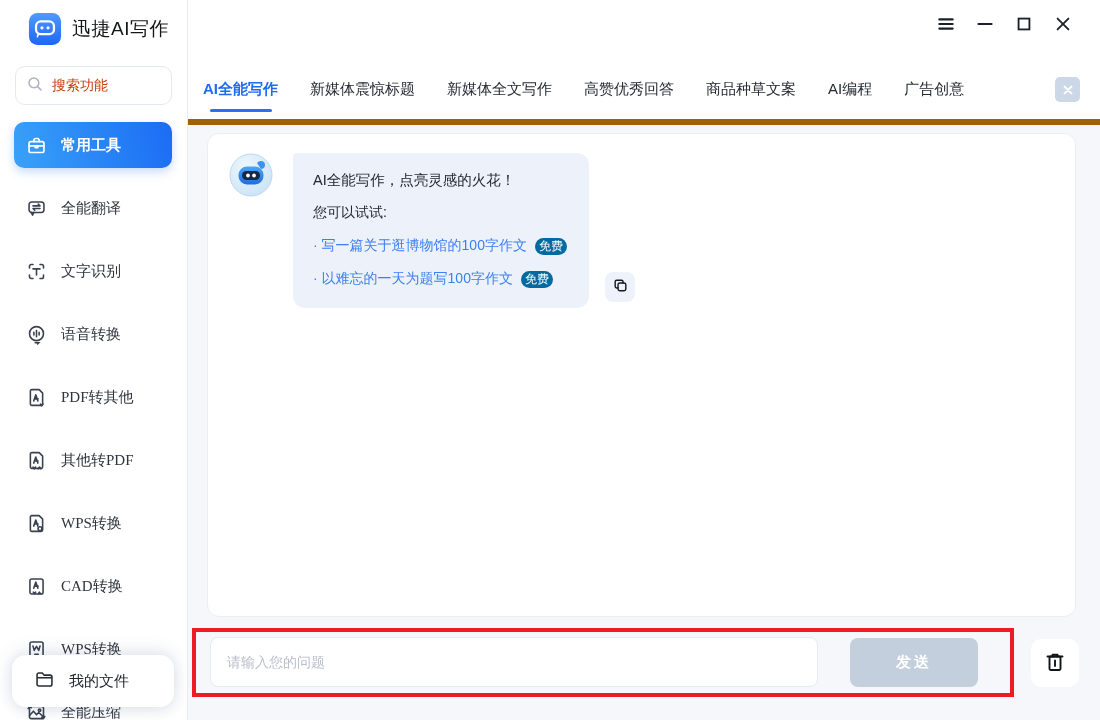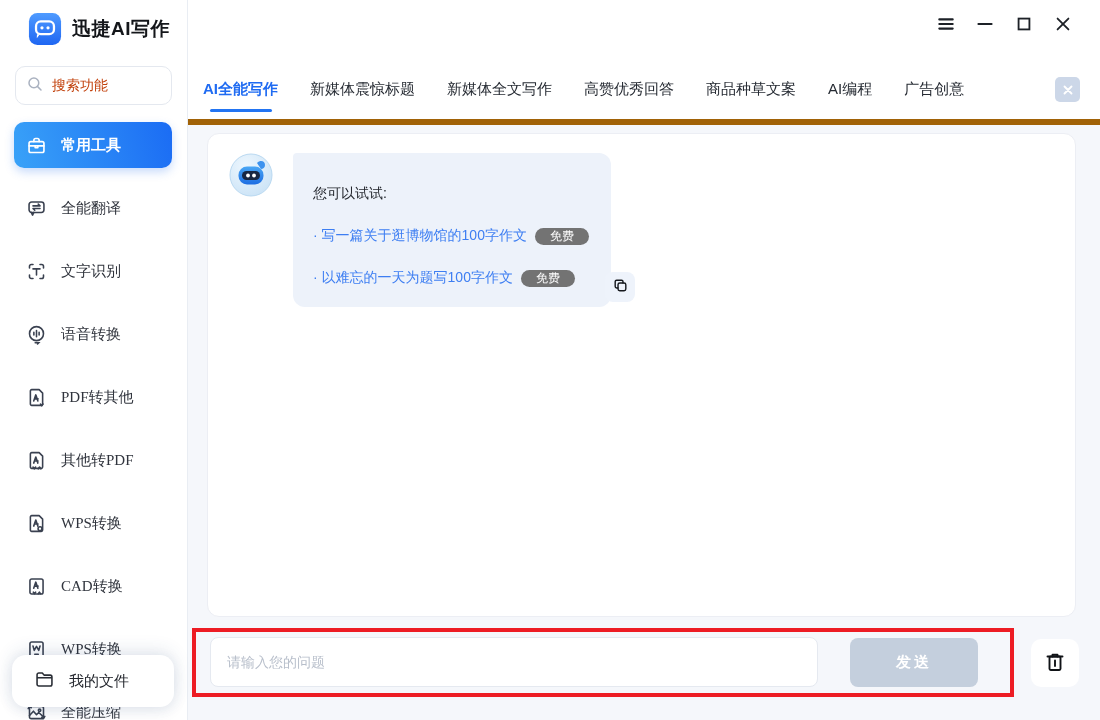--- a/index.html
+++ b/index.html
@@ -5,21 +5,21 @@
   * { margin:0; padding:0; box-sizing:border-box; }
   html,body { width:1100px; height:720px; overflow:hidden; }
   body { font-family:"Liberation Sans","DejaVu Sans",sans-serif; background:#fff; position:relative; }
 
   .window { position:absolute; inset:0; }
 
   
   .sidebar { position:absolute; left:0; top:0; width:188px; height:720px; background:#fff; border-right:1px solid #e9edf3; z-index:3; }
   .logo-row { position:absolute; left:28px; top:12px; display:flex; align-items:center; gap:10px; }
   .logo-row svg { display:block; }
-  .app-title { font-size:19px; font-weight:bold; color:#14161a; letter-spacing:.5px; }
+  .app-title { font-size:19px; font-weight:normal; color:#14161a; letter-spacing:.5px; }
 
   .search-box { position:absolute; left:15px; top:66px; width:157px; height:39px; border:1px solid #e4e8ef; border-radius:10px; background:#fff; display:flex; align-items:center; gap:8px; padding:0 10px; cursor:text; }
   .search-box .ph { font-size:14px; color:#c2410c; }
 
   .nav { position:absolute; left:14px; top:122px; width:158px; }
   .nav-item { height:46px; margin-bottom:17px; display:flex; align-items:center; gap:14px; padding-left:12px; border-radius:10px; color:#30343d; font-size:15px; cursor:pointer;font-family:Liberation Serif, serif; }
   .nav-item .nico { width:21px; height:21px; display:flex; align-items:center; justify-content:center; color:#3a4150; flex:0 0 21px; }
   .nav-item.active { background:linear-gradient(75deg,#39a2f8 0%,#1b6cf4 100%); color:#fff; font-weight:bold; box-shadow:0 4px 10px rgba(35,110,240,.25); }
   .nav-item.active .nico { color:#fff; }
 
@@ -39,24 +39,24 @@
   .tab-close { position:absolute; right:20px; top:17px; width:25px; height:25px; border:none; border-radius:5px; background:#ccd7e8; color:#fff; cursor:pointer; display:flex; align-items:center; justify-content:center; }
 
   .content { position:absolute; top:125px; left:0; right:0; bottom:0; background:#f5f7fb; }
 
   .chat-panel { position:absolute; left:19px; top:8px; width:869px; height:484px; background:#fff; border:1px solid #eceef4; border-radius:12px; }
   .msg-row { position:absolute; left:21px; top:19px; display:flex; align-items:flex-start; }
   .avatar { width:44px; height:44px; flex:0 0 44px; }
   .bubble { margin-left:20px; background:#edf2fa; border-radius:4px 12px 12px 12px; padding:18px 22px 20px 20px; max-width:330px; }
   .bubble .greeting { font-size:14.5px; color:#23262d; }
   .bubble .prompt { font-size:14px; color:#23262d; margin-top:14px; }
-  .sugg { margin-top:24px; display:flex; align-items:center; gap:8px; cursor:pointer; }
+  .sugg { margin-top:15px; display:flex; align-items:center; gap:8px; cursor:pointer; }
   .sugg .link { font-size:14px; color:#3d7ef2; }
   .sugg .link::before { content:"· "; color:#3d7ef2; }
-  .badge { background:#737373; color:#fff; font-size:12px; border-radius:10px; padding:2px 15px 3px; line-height:1; }
+  .badge { background:#0369a1; color:#fff; font-size:12px; border-radius:10px; padding:2px 4px 3px; line-height:1; }
   .copy-tile { position:absolute; left:397px; top:138px; width:30px; height:30px; background:#eef3fb; border:none; border-radius:8px; display:flex; align-items:center; justify-content:center; cursor:pointer; color:#15181d; }
 
   .red-annotation { position:absolute; left:4px; top:503px; width:822px; height:69px; border:4px solid #ed1c24; z-index:5; pointer-events:none; }
   .composer-input { position:absolute; left:22px; top:512px; width:608px; height:50px; border:1px solid #e5e9f0; border-radius:8px; background:#fff; font-size:14px; color:#23262d; padding:0 16px; outline:none; font-family:inherit; z-index:6; }
   .composer-input::placeholder { color:#b8bfcb; }
   .send-btn { position:absolute; left:662px; top:513px; width:128px; height:49px; border:none; border-radius:8px; background:#c4cfdd; color:#fff; font-size:15px; font-weight:bold; letter-spacing:3px; cursor:pointer; z-index:6; font-family:inherit; }
   .trash-btn { position:absolute; left:843px; top:514px; width:48px; height:48px; background:#fff; border:none; border-radius:10px; display:flex; align-items:center; justify-content:center; cursor:pointer; color:#101317; z-index:6; }
 </style>
 </head>
 <body>
@@ -280,20 +280,21 @@
               </defs>
               <circle cx="22" cy="22" r="21" fill="url(#av)" stroke="#bad9f1"></circle>
               <path d="M28 10c3.5-3.5 8-2 8 2 0 2.5-2 4-4 4z" fill="#3c92ee"></path>
               <rect x="9.5" y="13.5" width="25" height="18" rx="8.5" fill="url(#hd)"></rect>
               <rect x="13" y="18" width="18" height="9" rx="4.5" fill="#182742"></rect>
               <circle cx="19" cy="22.5" r="1.9" fill="#fff"></circle>
                 <circle cx="25" cy="22.5" r="1.9" fill="#fff"></circle>
             </svg>
           </span>
           <div class="bubble">
+            <p class="greeting">AI全能写作，点亮灵感的火花！</p>
             <p class="prompt">您可以试试:</p>
             <div class="sugg">
               <span class="link">写一篇关于逛博物馆的100字作文</span>
               <span class="badge">免费</span>
             </div>
             <div class="sugg">
               <span class="link">以难忘的一天为题写100字作文</span>
               <span class="badge">免费</span>
             </div>
           </div>

